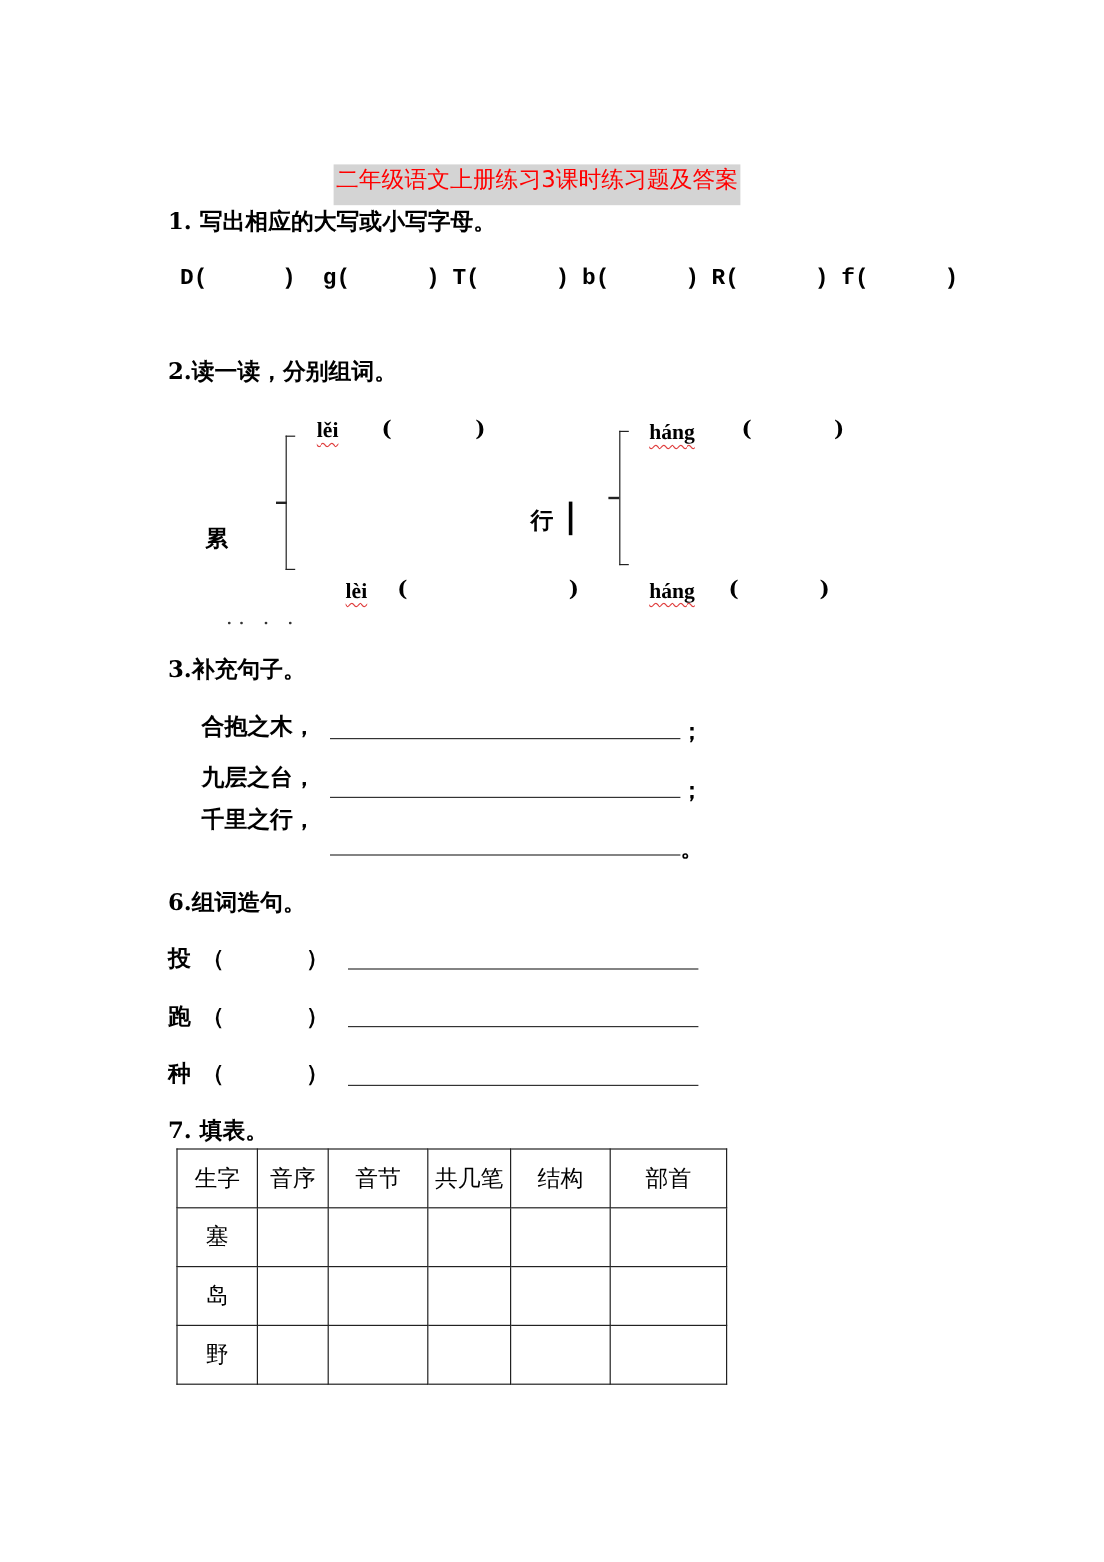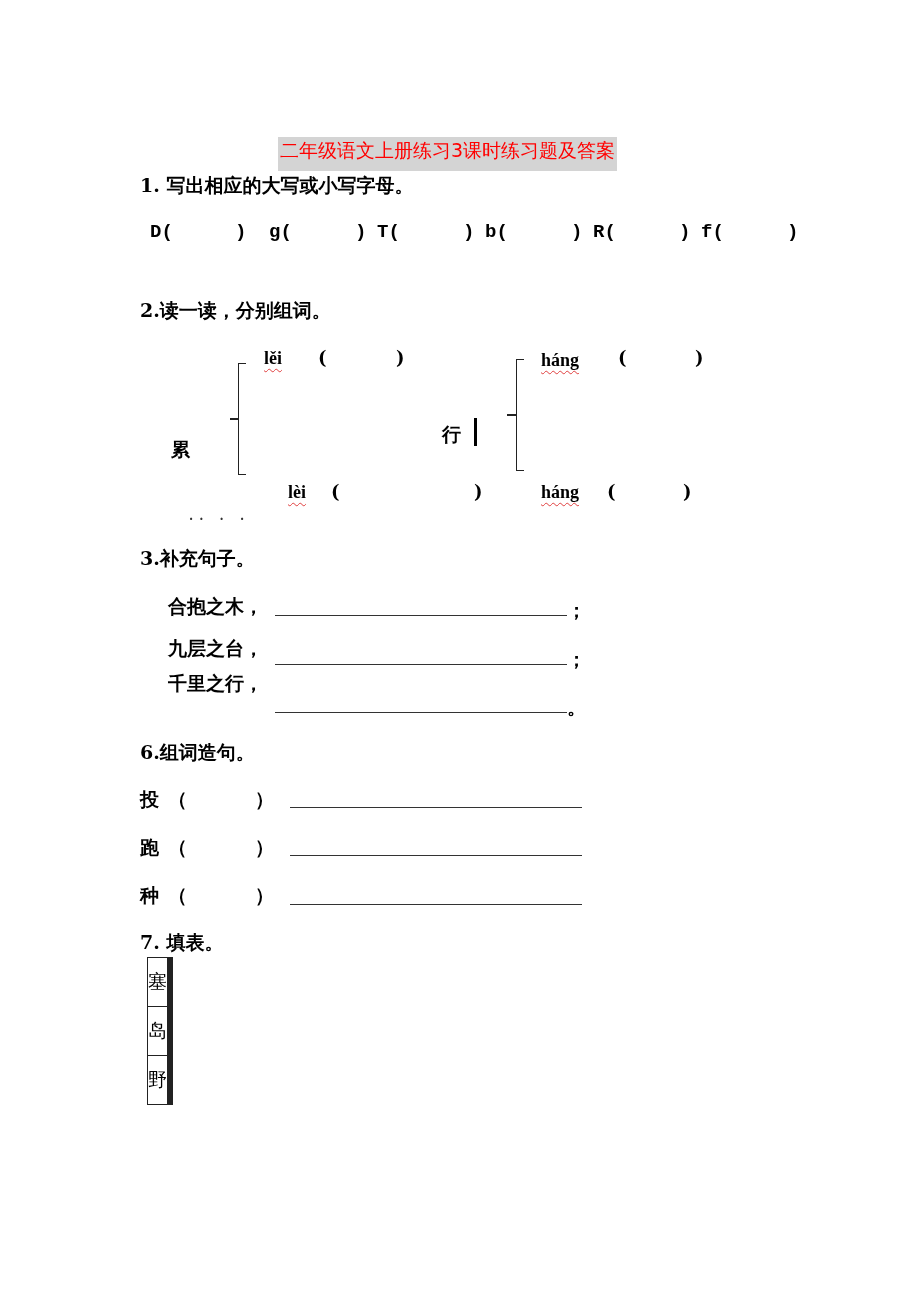--- a/index.html
+++ b/index.html
@@ -103,20 +103,28 @@
 
 <div class="abs txt" style="left:140px; top:883px;">种</div>
 <div class="abs txt" style="left:168px; top:883px;">（</div>
 <div class="abs txt" style="left:255px; top:883px;">）</div>
 <div class="blank" style="left:290px; top:904px; width:292px;"></div>
 
 <div class="abs txt" style="left:140px; top:930px;">7.  填表。</div>
 
 <table class="fill">
   <tbody>
+      <tr>
+    <td style="width:66px;">生字</td>
+    <td style="width:58px;">音序</td>
+    <td style="width:82px;">音节</td>
+    <td style="width:68px;">共几笔</td>
+    <td style="width:82px;">结构</td>
+    <td style="width:96px;">部首</td>
+  </tr>
   <tr>
     <td>塞</td>
     <td></td>
     <td></td>
     <td></td>
     <td></td>
     <td></td>
   </tr>
   <tr>
     <td>岛</td>

